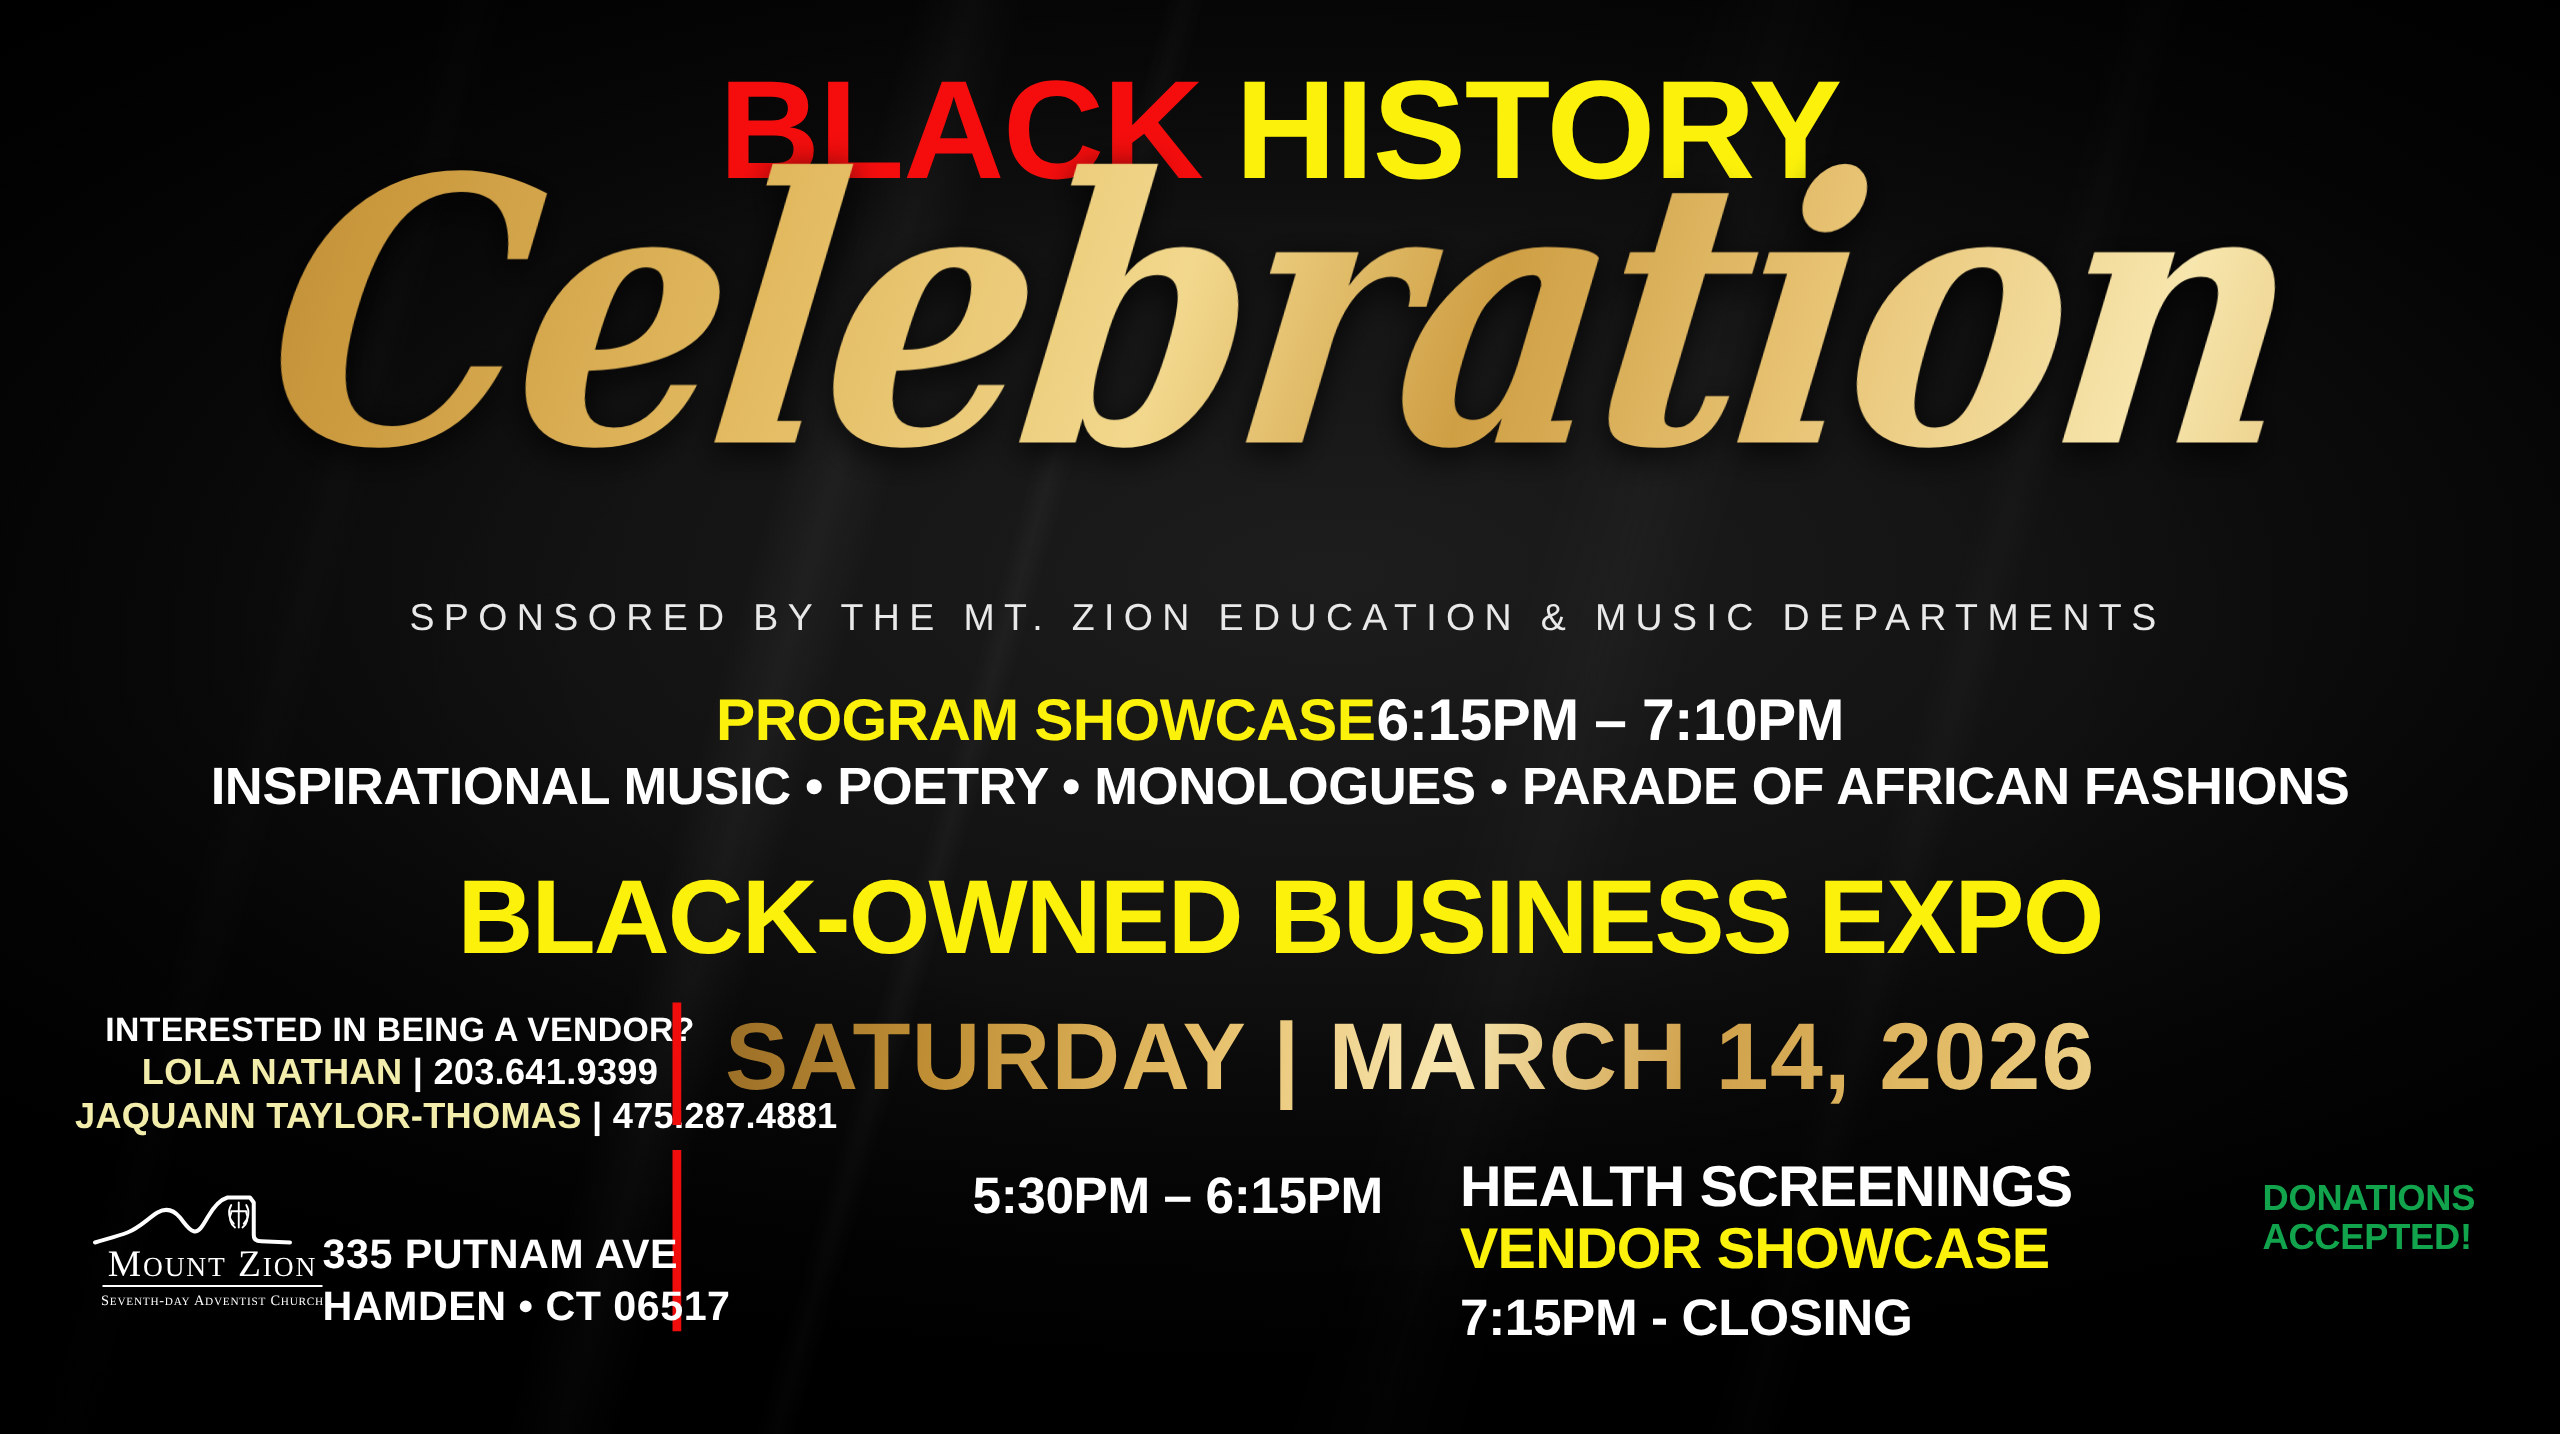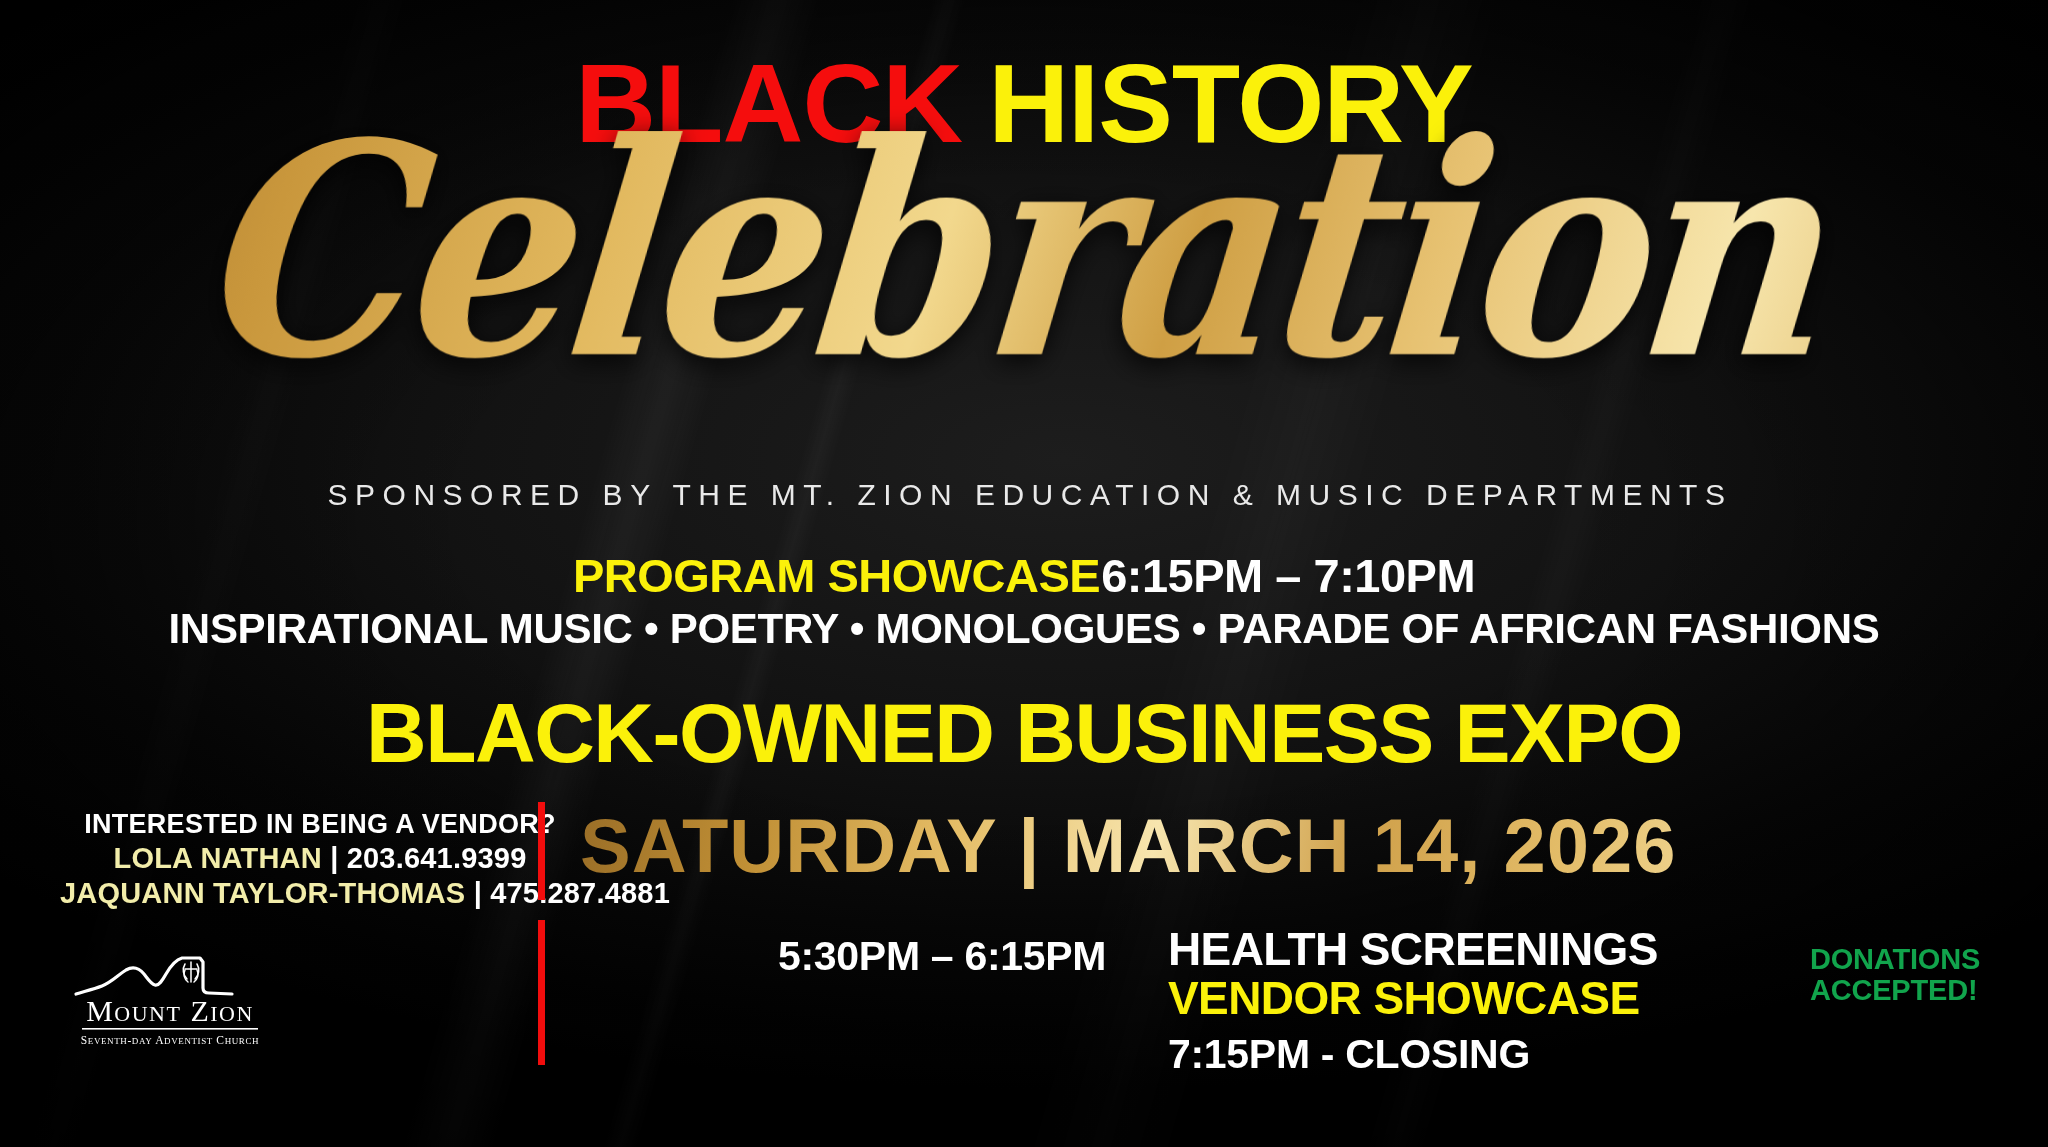--- a/index.html
+++ b/index.html
@@ -252,20 +252,24 @@
       </g>
 
       <text x="100" y="73" text-anchor="middle" fill="#ffffff" font-family="'Liberation Serif', serif" font-size="30" letter-spacing="1.5">M<tspan font-size="22">OUNT</tspan> Z<tspan font-size="22">ION</tspan></text>
 
       <rect x="12" y="80" width="176" height="1.6" fill="#ffffff"></rect>
 
       <text x="100" y="96" text-anchor="middle" fill="#ffffff" font-family="'Liberation Serif', serif" font-size="11.5" letter-spacing="0.6">S<tspan font-size="9">EVENTH</tspan>-<tspan font-size="9">DAY</tspan> A<tspan font-size="9">DVENTIST</tspan> C<tspan font-size="9">HURCH</tspan></text>
     </svg>
   </div>
 
+  <div class="layer" id="address">
+    <div>335 PUTNAM AVE</div>
+    <div>HAMDEN • CT 06517</div>
+  </div>
 
   <div class="sched" id="sched-vendor">
     <div class="tm">5:30PM – 6:15PM</div>
   </div>
 
   <div class="sched" id="sched-health">
     <div class="t1 w">HEALTH SCREENINGS</div>
     <div class="t2 y">VENDOR SHOWCASE</div>
     <div class="tm">7:15PM - CLOSING</div>
   </div>

